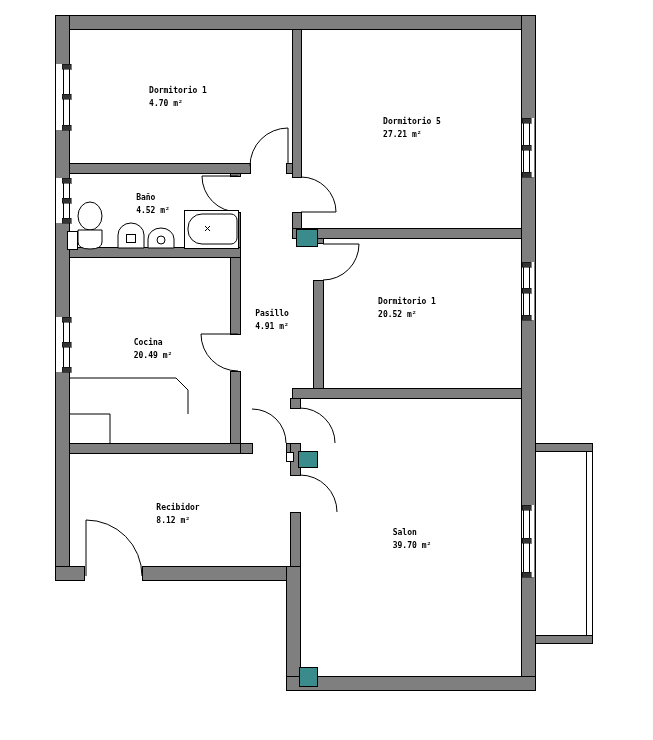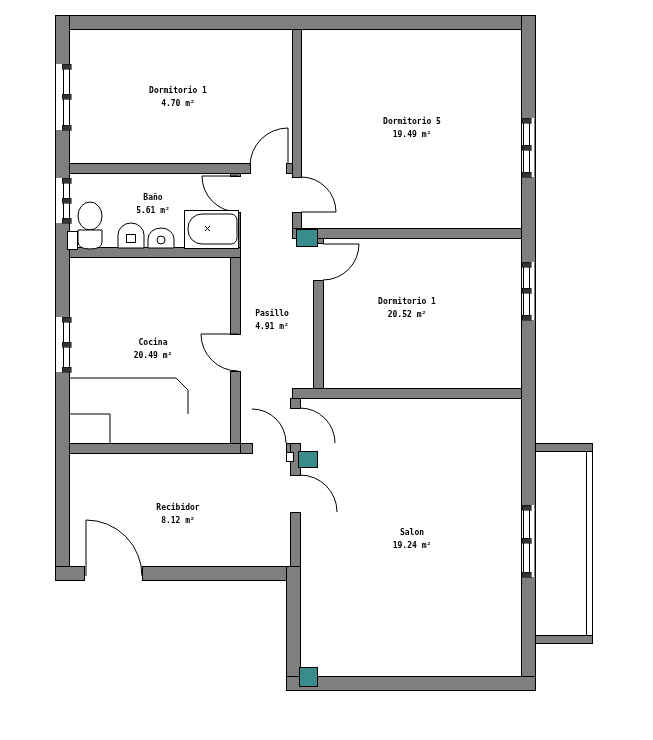--- a/index.html
+++ b/index.html
@@ -7,21 +7,21 @@
           font-family:"DejaVu Sans Mono","Liberation Mono",monospace;}
   svg{position:absolute;left:0;top:0;}
   svg rect{shape-rendering:crispEdges;}
   .wall{fill:var(--wall,#7f7f7f);stroke:var(--line,#000);stroke-width:1;}
   .gap{fill:var(--background,#fff);stroke:none;}
   .glaz{fill:var(--background,#fff);stroke:var(--line,#000);stroke-width:1;}
   .wblock{fill:#333;stroke:var(--line,#000);stroke-width:0.5;}
   .thin{fill:none;stroke:var(--line,#000);stroke-width:1;}
   .fixture{fill:var(--background,#fff);stroke:var(--line,#000);stroke-width:1;}
   .radiator{fill:var(--accent,#3a8b8b);stroke:var(--line,#000);stroke-width:1;}
-  .room-label{position:absolute;transform:translateX(-50%);text-align:center;
+  .room-label{position:absolute;transform:translateX(-50%);text-align:left;
               white-space:nowrap;font-size:8px;line-height:13px;font-weight:700;
               color:var(--text,#000);}
 </style>
 </head>
 <body>
 
 <div id="canvas">
 
 <svg width="653" height="740" viewBox="0 0 653 740">
 
@@ -176,40 +176,40 @@
     <rect class="radiator" x="299" y="667" width="18" height="19"></rect>
   </g>
 </svg>
 
   <div class="room-label" style="left:178px;top:84px">
     <div>Dormitorio 1</div>
     <div>4.70 m²</div>
   </div>
   <div class="room-label" style="left:412px;top:115px">
     <div>Dormitorio 5</div>
-    <div>19.49 m²</div>
+    <div>27.21 m²</div>
   </div>
   <div class="room-label" style="left:407px;top:295px">
     <div>Dormitorio 1</div>
     <div>20.52 m²</div>
   </div>
   <div class="room-label" style="left:153px;top:191px">
     <div>Baño</div>
-    <div>5.61 m²</div>
+    <div>4.52 m²</div>
   </div>
   <div class="room-label" style="left:153px;top:336px">
     <div>Cocina</div>
     <div>20.49 m²</div>
   </div>
   <div class="room-label" style="left:272px;top:307px">
     <div>Pasillo</div>
     <div>4.91 m²</div>
   </div>
   <div class="room-label" style="left:178px;top:501px">
     <div>Recibidor</div>
     <div>8.12 m²</div>
   </div>
   <div class="room-label" style="left:412px;top:526px">
     <div>Salon</div>
-    <div>19.24 m²</div>
+    <div>39.70 m²</div>
   </div>
 
 </div>
 
 </body></html>

